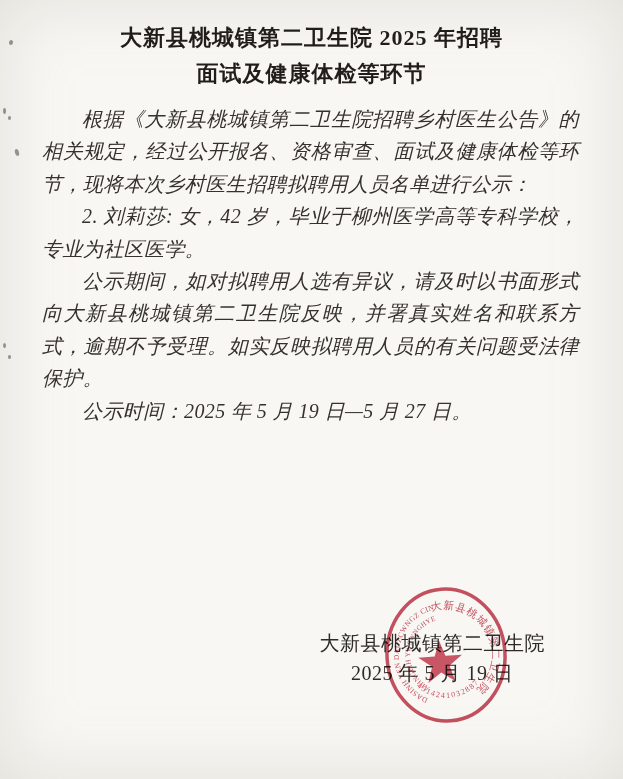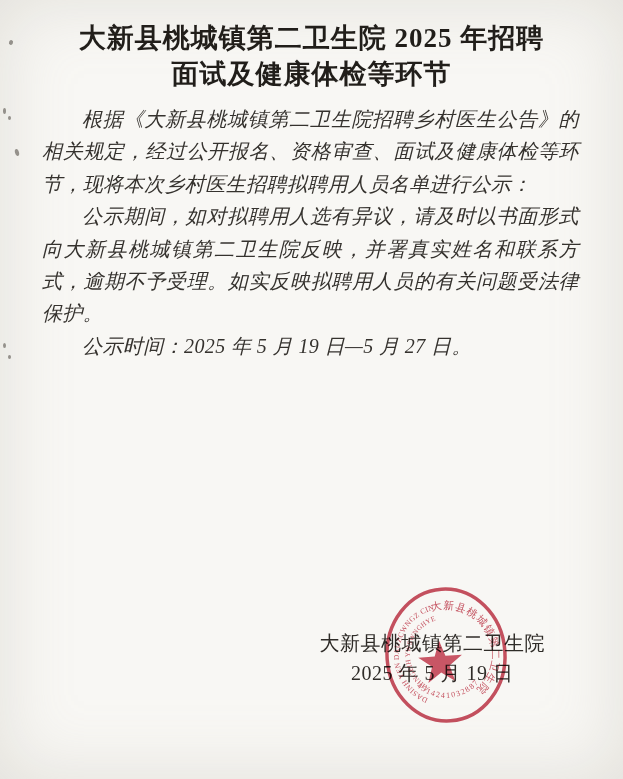--- a/index.html
+++ b/index.html
@@ -7,21 +7,21 @@
     position:relative; width:623px; height:779px; margin:0 auto;
     background:#f8f7f4;
     box-shadow: inset 0 0 70px rgba(170,164,152,0.28);
     overflow:hidden;
     font-family:"Liberation Serif", serif;
     color:#35322e;
   }
   .doc-title {
     position:absolute; top:20px; left:0; width:623px;
     text-align:center; font-weight:bold; color:#211e1a;
-    font-size:27px; line-height:36px; letter-spacing:1px;
+    font-size:22px; line-height:36px; letter-spacing:1px;
   }
   .doc-body {
     position:absolute; top:103px; left:42px; width:537px;
     font-size:20px; line-height:32.4px; letter-spacing:0.4px;
     text-align:justify;
     font-style:italic;
   }
   .doc-body p { margin:0; text-indent:2em; }
   .signature {
     position:absolute; top:630px; right:78px;
@@ -47,20 +47,21 @@
 
 <div class="page">
 
   <div class="doc-title">
     <div>大新县桃城镇第二卫生院 2025 年招聘</div>
     <div>面试及健康体检等环节</div>
   </div>
 
   <div class="doc-body">
     <p>根据《大新县桃城镇第二卫生院招聘乡村医生公告》的相关规定，经过公开报名、资格审查、面试及健康体检等环节，现将本次乡村医生招聘拟聘用人员名单进行公示：</p>
+    <p>2. 刘莉莎: 女，42 岁，毕业于柳州医学高等专科学校，专业为社区医学。</p>
     <p>公示期间，如对拟聘用人选有异议，请及时以书面形式向大新县桃城镇第二卫生院反映，并署真实姓名和联系方式，逾期不予受理。如实反映拟聘用人员的有关问题受法律保护。</p>
     <p>公示时间：2025 年 5 月 19 日—5 月 27 日。</p>
   </div>
 
   <div class="signature">
     <span class="org">大新县桃城镇第二卫生院</span>
     <span class="date">2025 年 5 月 19 日</span>
   </div>
 
   <svg class="seal" viewBox="0 0 128 142">

